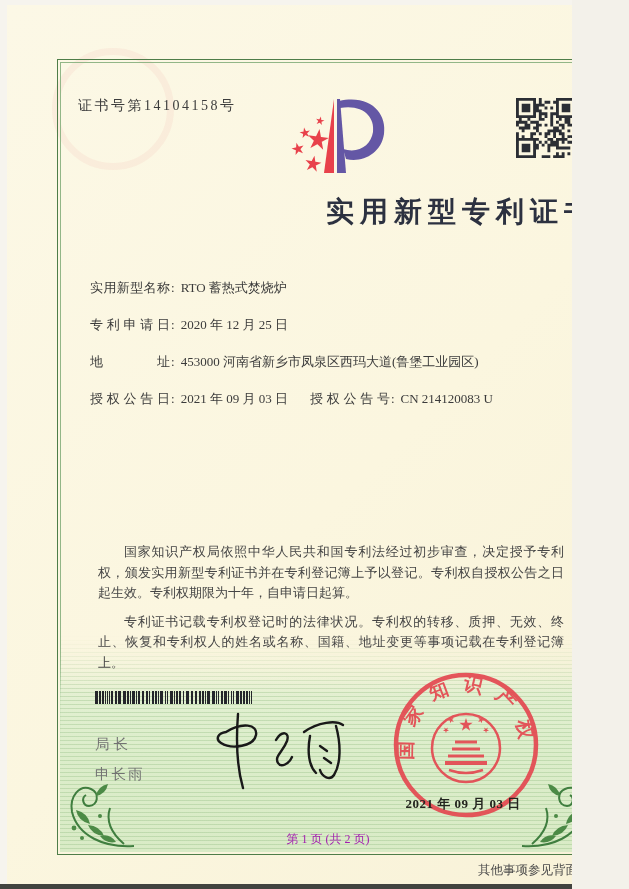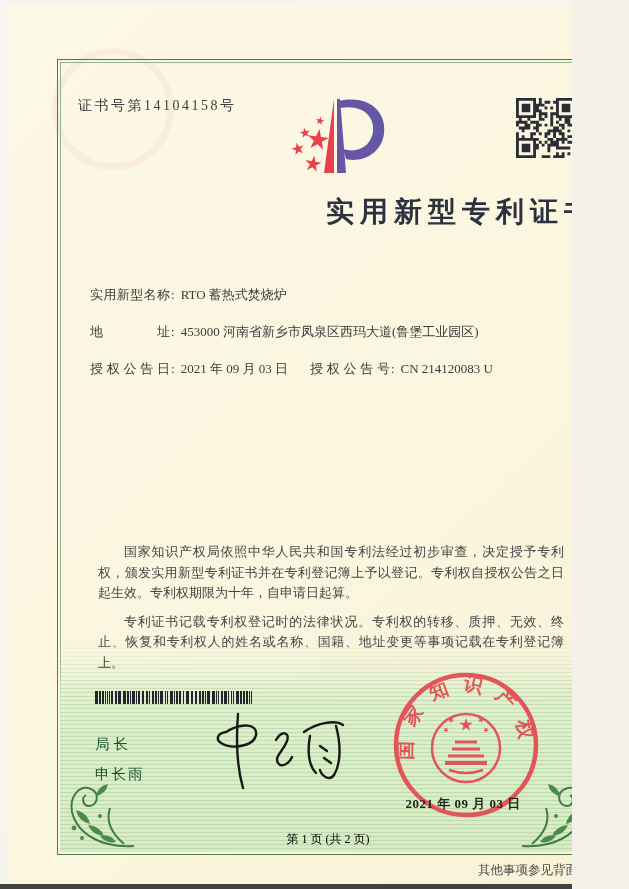--- a/index.html
+++ b/index.html
@@ -25,36 +25,36 @@
       -webkit-mask-image:linear-gradient(to bottom,transparent 0,#000 26%);
       mask-image:linear-gradient(to bottom,transparent 0,#000 26%);}
   .cert-no{left:78px;top:97px;font-size:14px;letter-spacing:2.5px;color:#3c3c3c;}
   #logo{left:268px;top:86px;}
   #qr{left:516px;top:98px;}
   #title{left:58px;top:193px;width:540px;text-align:right;font-size:28px;font-weight:700;
          letter-spacing:6px;color:#2c3140;}
   
   #fields{left:90px;top:280px;width:490px;font-size:13px;color:#3b3b3b;}
   .frow{height:37px;line-height:16px;white-space:nowrap;}
-  .flabel{display:inline-block;width:80px;text-align:justify;text-align-last:justify;margin-top:7px;}
+  .flabel{display:inline-block;width:80px;text-align:justify;text-align-last:justify;}
   .fcolon{display:inline-block;margin:0 6px 0 1px;}
   .grant2{margin-left:22px;}
   
   #paras{left:90px;top:534px;width:482px;font-size:13px;line-height:20.5px;color:#454545;
          text-align:justify;}
   #paras p{margin:8px;text-indent:2em;}
   #barcode{left:95px;top:691px;}
-  #officer{left:95px;top:735px;font-size:14.5px;color:#14532d;}
+  #officer{left:95px;top:735px;font-size:14.5px;color:#737373;}
   #officer .o-title{letter-spacing:4px;}
   #officer .o-name{margin-top:11px;letter-spacing:2px;}
   #signature{left:186px;top:708px;z-index:4;}
   #seal{left:391px;top:670px;z-index:3;}
   #seal-date{left:398px;top:795px;width:130px;font-size:13px;font-weight:600;color:#23251f;
          letter-spacing:.5px;z-index:5;text-align:center;white-space:nowrap;}
-  #page-no{left:58px;top:831px;width:540px;text-align:center;font-size:12px;color:#000000;z-index:3;}
+  #page-no{left:58px;top:831px;width:540px;text-align:center;font-size:12px;color:#a21caf;z-index:3;}
   #footer-note{left:38px;top:862px;width:540px;text-align:right;font-size:12.5px;color:#4a4a4a;}
   .flourish{z-index:2;}
   svg{display:block;}
 </style>
 </head>
 <body>
 
 <div id="stage">
   <div id="paper" class="abs"></div>
   <div id="ghost-ring" class="abs"></div>
@@ -118,20 +118,23 @@
 
   <svg id="qr" class="abs" width="60" height="60" viewBox="0 0 60 60">
       <path d="M22.86,0.00h2.86v2.86h-2.86zM22.86,2.86h2.86v2.86h-2.86zM28.57,2.86h2.86v2.86h-2.86zM31.43,2.86h2.86v2.86h-2.86zM37.14,2.86h2.86v2.86h-2.86zM20.00,5.71h2.86v2.86h-2.86zM22.86,5.71h2.86v2.86h-2.86zM25.71,5.71h2.86v2.86h-2.86zM20.00,8.57h2.86v2.86h-2.86zM28.57,8.57h2.86v2.86h-2.86zM34.29,8.57h2.86v2.86h-2.86zM20.00,11.43h2.86v2.86h-2.86zM22.86,11.43h2.86v2.86h-2.86zM22.86,14.29h2.86v2.86h-2.86zM25.71,14.29h2.86v2.86h-2.86zM28.57,14.29h2.86v2.86h-2.86zM34.29,14.29h2.86v2.86h-2.86zM37.14,14.29h2.86v2.86h-2.86zM22.86,17.14h2.86v2.86h-2.86zM28.57,17.14h2.86v2.86h-2.86zM34.29,17.14h2.86v2.86h-2.86zM2.86,20.00h2.86v2.86h-2.86zM11.43,20.00h2.86v2.86h-2.86zM22.86,20.00h2.86v2.86h-2.86zM25.71,20.00h2.86v2.86h-2.86zM34.29,20.00h2.86v2.86h-2.86zM42.86,20.00h2.86v2.86h-2.86zM48.57,20.00h2.86v2.86h-2.86zM51.43,20.00h2.86v2.86h-2.86zM0.00,22.86h2.86v2.86h-2.86zM2.86,22.86h2.86v2.86h-2.86zM5.71,22.86h2.86v2.86h-2.86zM8.57,22.86h2.86v2.86h-2.86zM14.29,22.86h2.86v2.86h-2.86zM17.14,22.86h2.86v2.86h-2.86zM20.00,22.86h2.86v2.86h-2.86zM34.29,22.86h2.86v2.86h-2.86zM40.00,22.86h2.86v2.86h-2.86zM48.57,22.86h2.86v2.86h-2.86zM51.43,22.86h2.86v2.86h-2.86zM57.14,22.86h2.86v2.86h-2.86zM0.00,25.71h2.86v2.86h-2.86zM8.57,25.71h2.86v2.86h-2.86zM11.43,25.71h2.86v2.86h-2.86zM20.00,25.71h2.86v2.86h-2.86zM22.86,25.71h2.86v2.86h-2.86zM28.57,25.71h2.86v2.86h-2.86zM34.29,25.71h2.86v2.86h-2.86zM42.86,25.71h2.86v2.86h-2.86zM45.71,25.71h2.86v2.86h-2.86zM51.43,25.71h2.86v2.86h-2.86zM54.29,25.71h2.86v2.86h-2.86zM57.14,25.71h2.86v2.86h-2.86zM2.86,28.57h2.86v2.86h-2.86zM5.71,28.57h2.86v2.86h-2.86zM8.57,28.57h2.86v2.86h-2.86zM11.43,28.57h2.86v2.86h-2.86zM17.14,28.57h2.86v2.86h-2.86zM20.00,28.57h2.86v2.86h-2.86zM37.14,28.57h2.86v2.86h-2.86zM40.00,28.57h2.86v2.86h-2.86zM45.71,28.57h2.86v2.86h-2.86zM5.71,31.43h2.86v2.86h-2.86zM20.00,31.43h2.86v2.86h-2.86zM31.43,31.43h2.86v2.86h-2.86zM34.29,31.43h2.86v2.86h-2.86zM37.14,31.43h2.86v2.86h-2.86zM40.00,31.43h2.86v2.86h-2.86zM42.86,31.43h2.86v2.86h-2.86zM51.43,31.43h2.86v2.86h-2.86zM57.14,31.43h2.86v2.86h-2.86zM0.00,34.29h2.86v2.86h-2.86zM14.29,34.29h2.86v2.86h-2.86zM17.14,34.29h2.86v2.86h-2.86zM22.86,34.29h2.86v2.86h-2.86zM28.57,34.29h2.86v2.86h-2.86zM31.43,34.29h2.86v2.86h-2.86zM37.14,34.29h2.86v2.86h-2.86zM42.86,34.29h2.86v2.86h-2.86zM45.71,34.29h2.86v2.86h-2.86zM0.00,37.14h2.86v2.86h-2.86zM5.71,37.14h2.86v2.86h-2.86zM14.29,37.14h2.86v2.86h-2.86zM28.57,37.14h2.86v2.86h-2.86zM37.14,37.14h2.86v2.86h-2.86zM45.71,37.14h2.86v2.86h-2.86zM51.43,37.14h2.86v2.86h-2.86zM54.29,37.14h2.86v2.86h-2.86zM57.14,37.14h2.86v2.86h-2.86zM20.00,40.00h2.86v2.86h-2.86zM31.43,40.00h2.86v2.86h-2.86zM34.29,40.00h2.86v2.86h-2.86zM40.00,40.00h2.86v2.86h-2.86zM42.86,40.00h2.86v2.86h-2.86zM45.71,40.00h2.86v2.86h-2.86zM48.57,40.00h2.86v2.86h-2.86zM57.14,40.00h2.86v2.86h-2.86zM22.86,42.86h2.86v2.86h-2.86zM28.57,42.86h2.86v2.86h-2.86zM34.29,42.86h2.86v2.86h-2.86zM37.14,42.86h2.86v2.86h-2.86zM40.00,42.86h2.86v2.86h-2.86zM45.71,42.86h2.86v2.86h-2.86zM51.43,42.86h2.86v2.86h-2.86zM54.29,42.86h2.86v2.86h-2.86zM57.14,42.86h2.86v2.86h-2.86zM20.00,45.71h2.86v2.86h-2.86zM25.71,45.71h2.86v2.86h-2.86zM31.43,45.71h2.86v2.86h-2.86zM34.29,45.71h2.86v2.86h-2.86zM37.14,45.71h2.86v2.86h-2.86zM40.00,45.71h2.86v2.86h-2.86zM57.14,45.71h2.86v2.86h-2.86zM20.00,48.57h2.86v2.86h-2.86zM31.43,48.57h2.86v2.86h-2.86zM40.00,48.57h2.86v2.86h-2.86zM42.86,48.57h2.86v2.86h-2.86zM45.71,48.57h2.86v2.86h-2.86zM48.57,48.57h2.86v2.86h-2.86zM51.43,48.57h2.86v2.86h-2.86zM31.43,51.43h2.86v2.86h-2.86zM57.14,51.43h2.86v2.86h-2.86zM40.00,54.29h2.86v2.86h-2.86zM45.71,54.29h2.86v2.86h-2.86zM51.43,54.29h2.86v2.86h-2.86zM57.14,54.29h2.86v2.86h-2.86zM25.71,57.14h2.86v2.86h-2.86zM28.57,57.14h2.86v2.86h-2.86zM31.43,57.14h2.86v2.86h-2.86zM37.14,57.14h2.86v2.86h-2.86zM40.00,57.14h2.86v2.86h-2.86zM42.86,57.14h2.86v2.86h-2.86zM45.71,57.14h2.86v2.86h-2.86zM57.14,57.14h2.86v2.86h-2.86zM0,0h20v20h-20z M2.857142857142857,2.857142857142857v14.285714285714286h14.285714285714286v-14.285714285714286zM5.714285714285714,5.714285714285714h8.571428571428571v8.571428571428571h-8.571428571428571zM40,0h20v20h-20z M42.85714285714286,2.857142857142857v14.285714285714286h14.285714285714286v-14.285714285714286zM45.714285714285715,5.714285714285714h8.571428571428571v8.571428571428571h-8.571428571428571zM0,40h20v20h-20z M2.857142857142857,42.85714285714286v14.285714285714286h14.285714285714286v-14.285714285714286zM5.714285714285714,45.714285714285715h8.571428571428571v8.571428571428571h-8.571428571428571z" fill="#2b2e34" fill-rule="evenodd"></path>
     </svg>
 
   <div id="title" class="abs">实用新型专利证书</div>
 
   <div id="fields" class="abs">
     <div class="frow">
       <span class="flabel">实用新型名称</span><span class="fcolon">:</span><span>RTO 蓄热式焚烧炉</span>
+    </div>
+    <div class="frow">
+      <span class="flabel">专利申请日</span><span class="fcolon">:</span><span>2020 年 12 月 25 日</span>
     </div>
     <div class="frow">
       <span class="flabel">地址</span><span class="fcolon">:</span><span>453000 河南省新乡市凤泉区西玛大道(鲁堡工业园区)</span>
     </div>
     <div class="frow">
       <span class="flabel">授权公告日</span><span class="fcolon">:</span><span>2021 年 09 月 03 日</span><span class="flabel grant2">授权公告号</span><span class="fcolon">:</span><span>CN 214120083 U</span>
     </div>
   </div>
 
   <div id="paras" class="abs">

